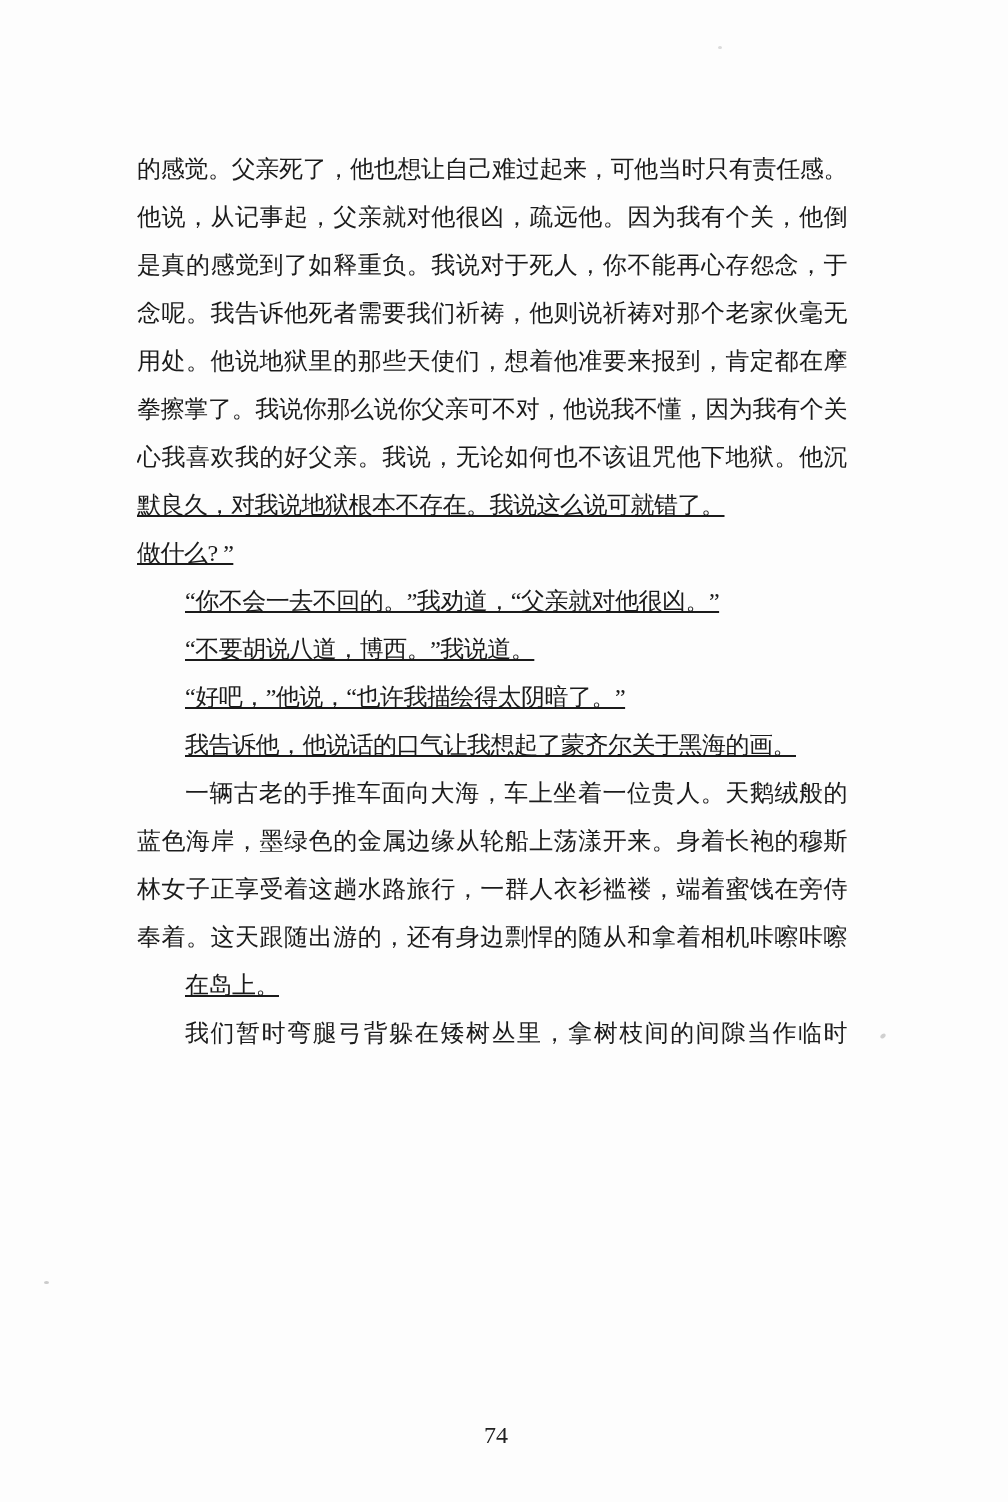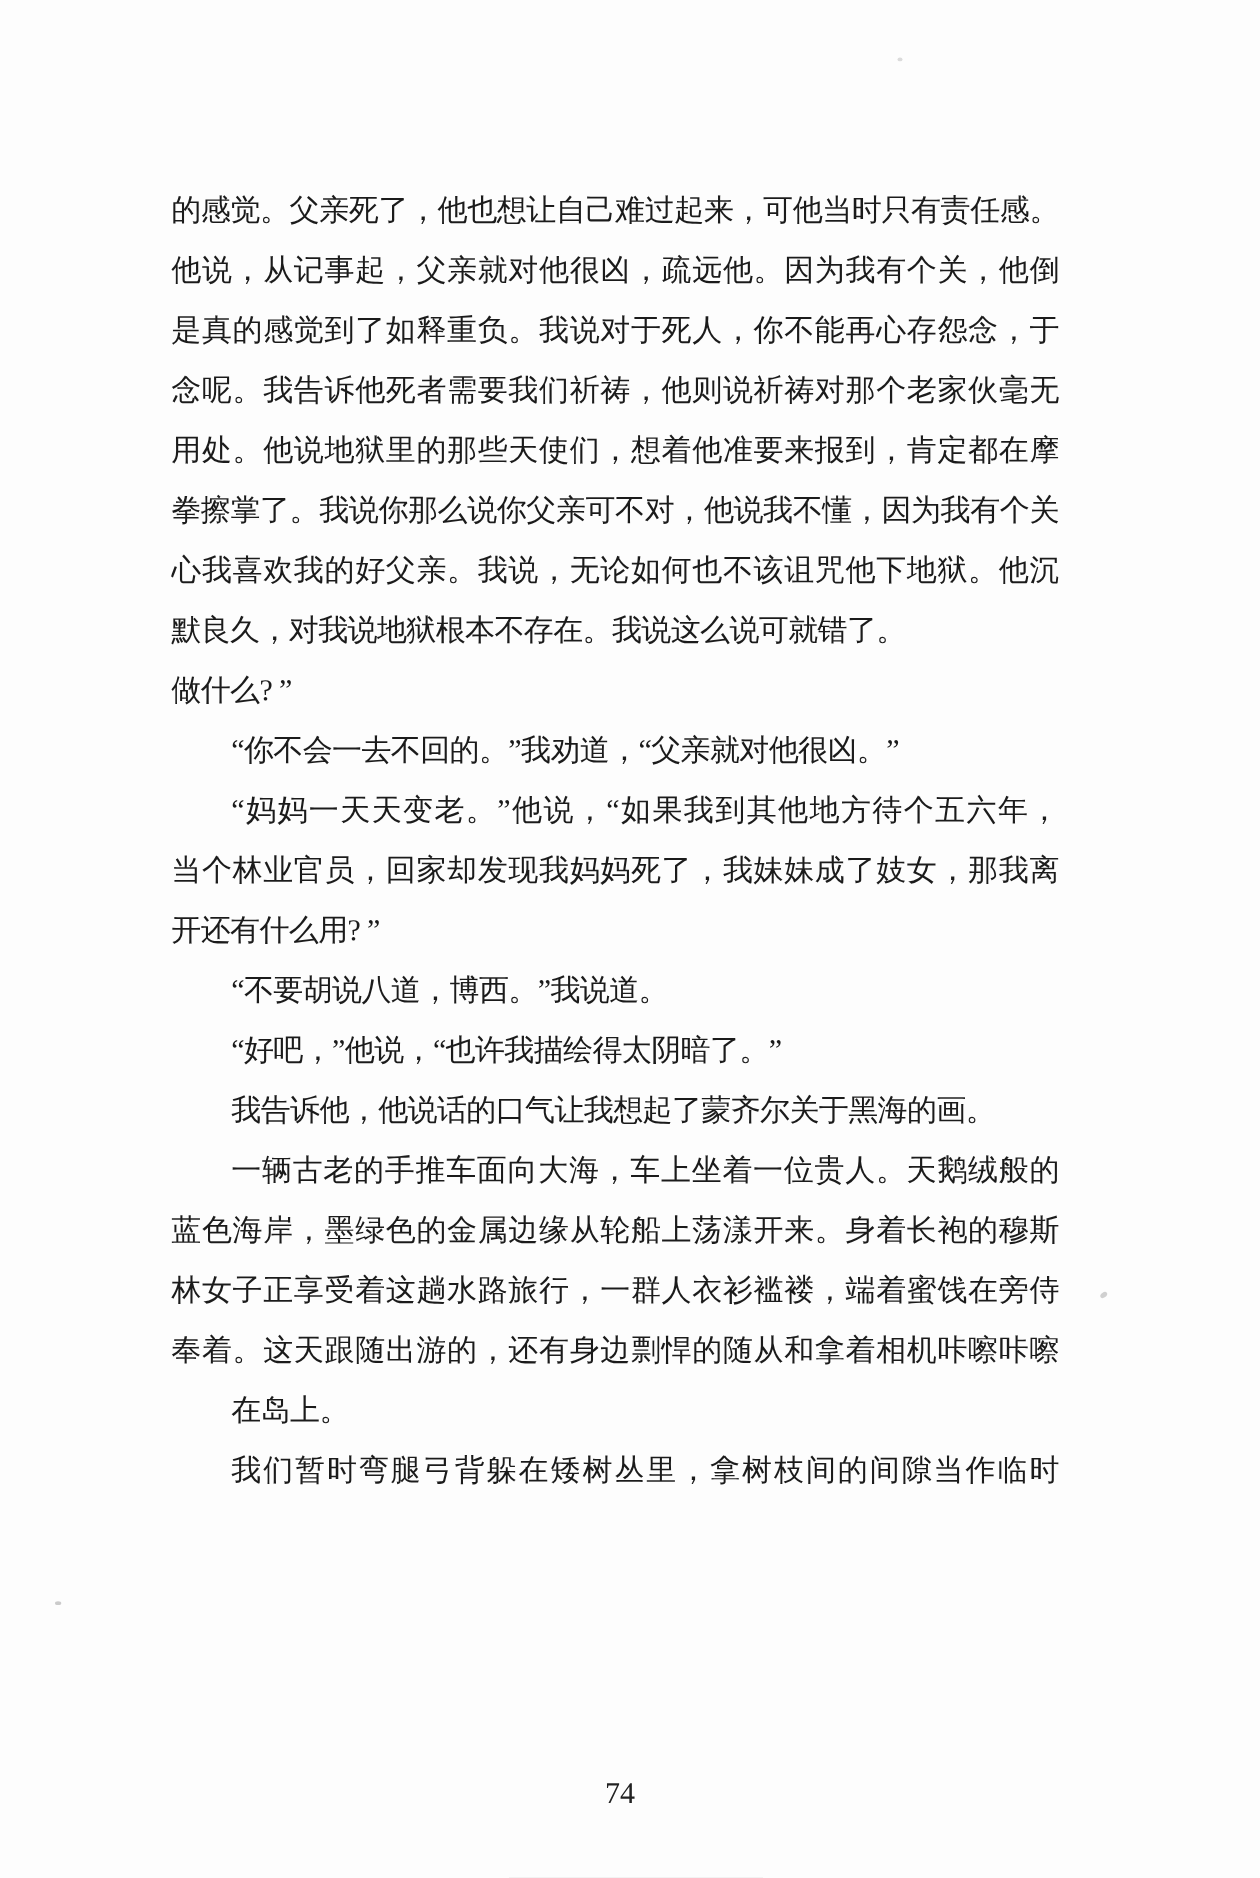--- a/index.html
+++ b/index.html
@@ -36,20 +36,21 @@
     text-align-last: justify;
     text-justify: inter-character;
     overflow: hidden;
     white-space: pre;
   }
   .line.indent {
     text-indent: 2em;
   }
   .line.final {
     text-align-last: left;
+    text-decoration: underline;
   }
   .page-number {
     position: absolute;
     top: 1420px;
     left: 0;
     width: 1008px;
     text-align: center;
     font-size: 24px;
     line-height: 30px;
     transform: translateX(-8px);
@@ -81,25 +82,20 @@
         <div class="line">心我喜欢我的好父亲。我说，无论如何也不该诅咒他下地狱。他沉</div>
         <div class="line final">默良久，对我说地狱根本不存在。我说这么说可就错了。</div>
       </div>
       <div class="paragraph">
         <div class="line final">做什么? ”</div>
       </div>
       <div class="paragraph">
         <div class="line indent final">“你不会一去不回的。”我劝道，“父亲就对他很凶。”</div>
       </div>
       <div class="paragraph">
-        <div class="line indent">“妈妈一天天变老。”他说，“如果我到其他地方待个五六年，</div>
-        <div class="line">当个林业官员，回家却发现我妈妈死了，我妹妹成了妓女，那我离</div>
-        <div class="line final">开还有什么用? ”</div>
-      </div>
-      <div class="paragraph">
         <div class="line indent final">“不要胡说八道，博西。”我说道。</div>
       </div>
       <div class="paragraph">
         <div class="line indent final">“好吧，”他说，“也许我描绘得太阴暗了。”</div>
       </div>
       <div class="paragraph">
         <div class="line indent final">我告诉他，他说话的口气让我想起了蒙齐尔关于黑海的画。</div>
       </div>
       <div class="paragraph">
         <div class="line indent">一辆古老的手推车面向大海，车上坐着一位贵人。天鹅绒般的</div>

